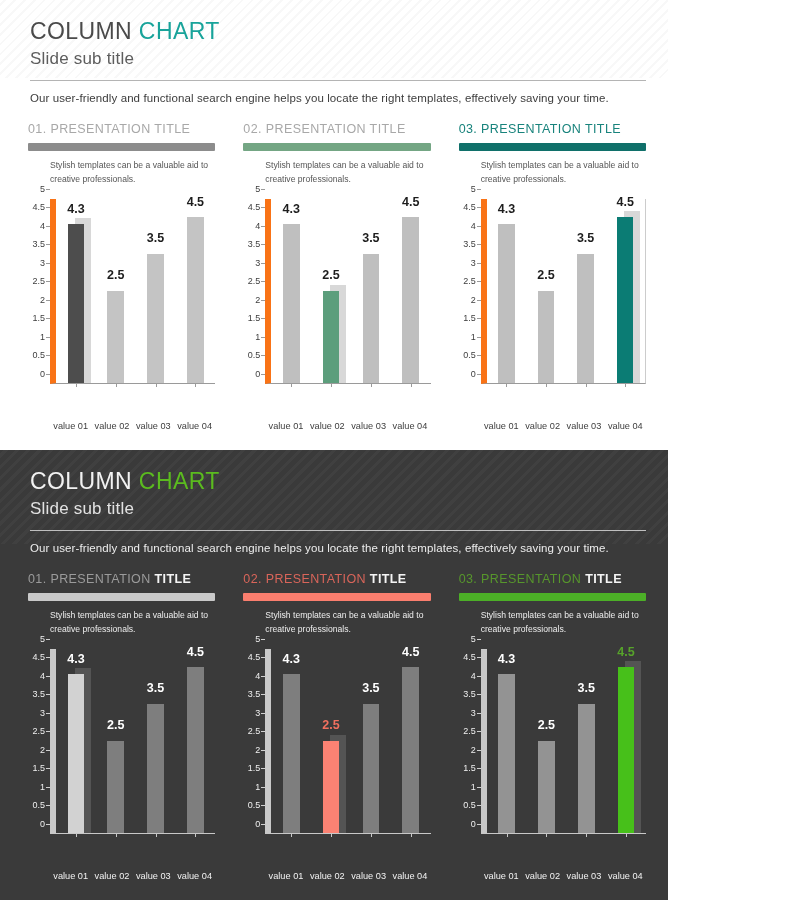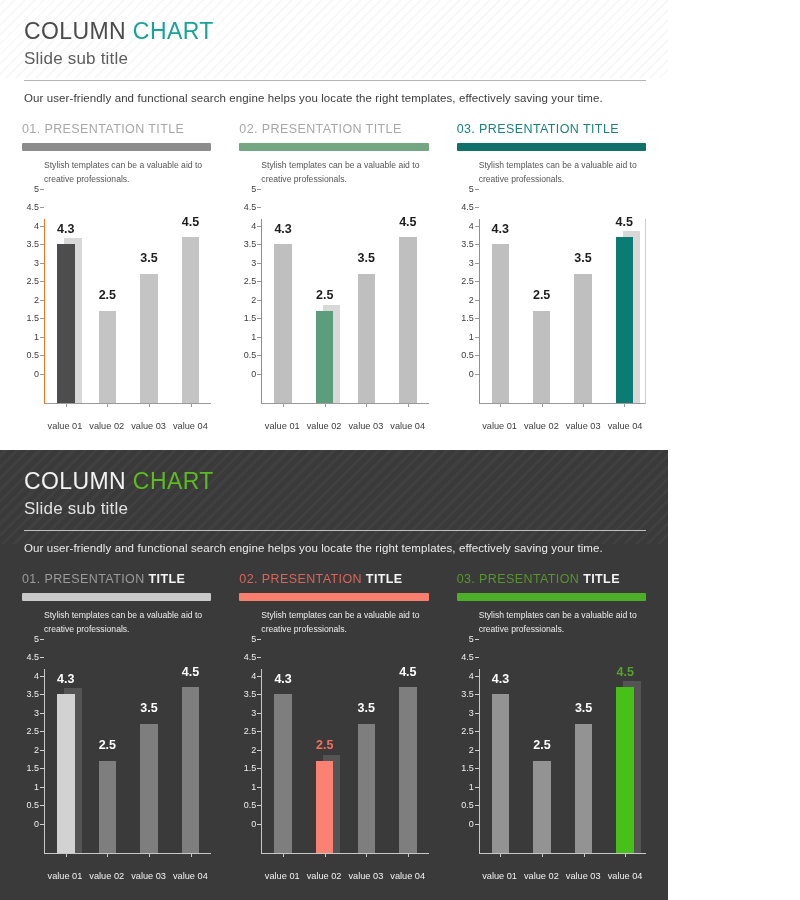--- a/index.html
+++ b/index.html
@@ -9,20 +9,21 @@
     height: 900px;
     background: #ffffff;
     font-family: "Liberation Sans", sans-serif;
   }
 
   
   .slide {
     position: relative;
     width: 668px;
     overflow: hidden;
+    padding-left: 6px;
   }
   .slide-light {
     height: 445px;
     background: #ffffff;
   }
   .slide-dark {
     height: 450px;
     margin-top: 5px;
     background: #3a3a3a;
   }
@@ -165,25 +166,24 @@
     width: 4px;
     height: 1px;
   }
   .slide-light .y-tick::after { background: #9a9a9a; }
   .slide-dark  .y-tick::after { background: #cfcfcf; }
 
   .plot {
     position: relative;
     flex: 1;
     height: 185px;
-    border-left: 1px solid #f97316;
+    border-left: 6px solid #f97316;
     border-bottom: 1px solid #9a9a9a;
     display: flex;
     align-items: flex-end;
-    margin-top: 20px;
   }
   .slide-dark .plot {
     border-left-color: #c8c8c8;
     border-bottom-color: #c8c8c8;
   }
   .plot.with-right-border { border-right: 1px solid #cccccc; }
 
   .bar-slot {
     flex: 1;
     height: 100%;

